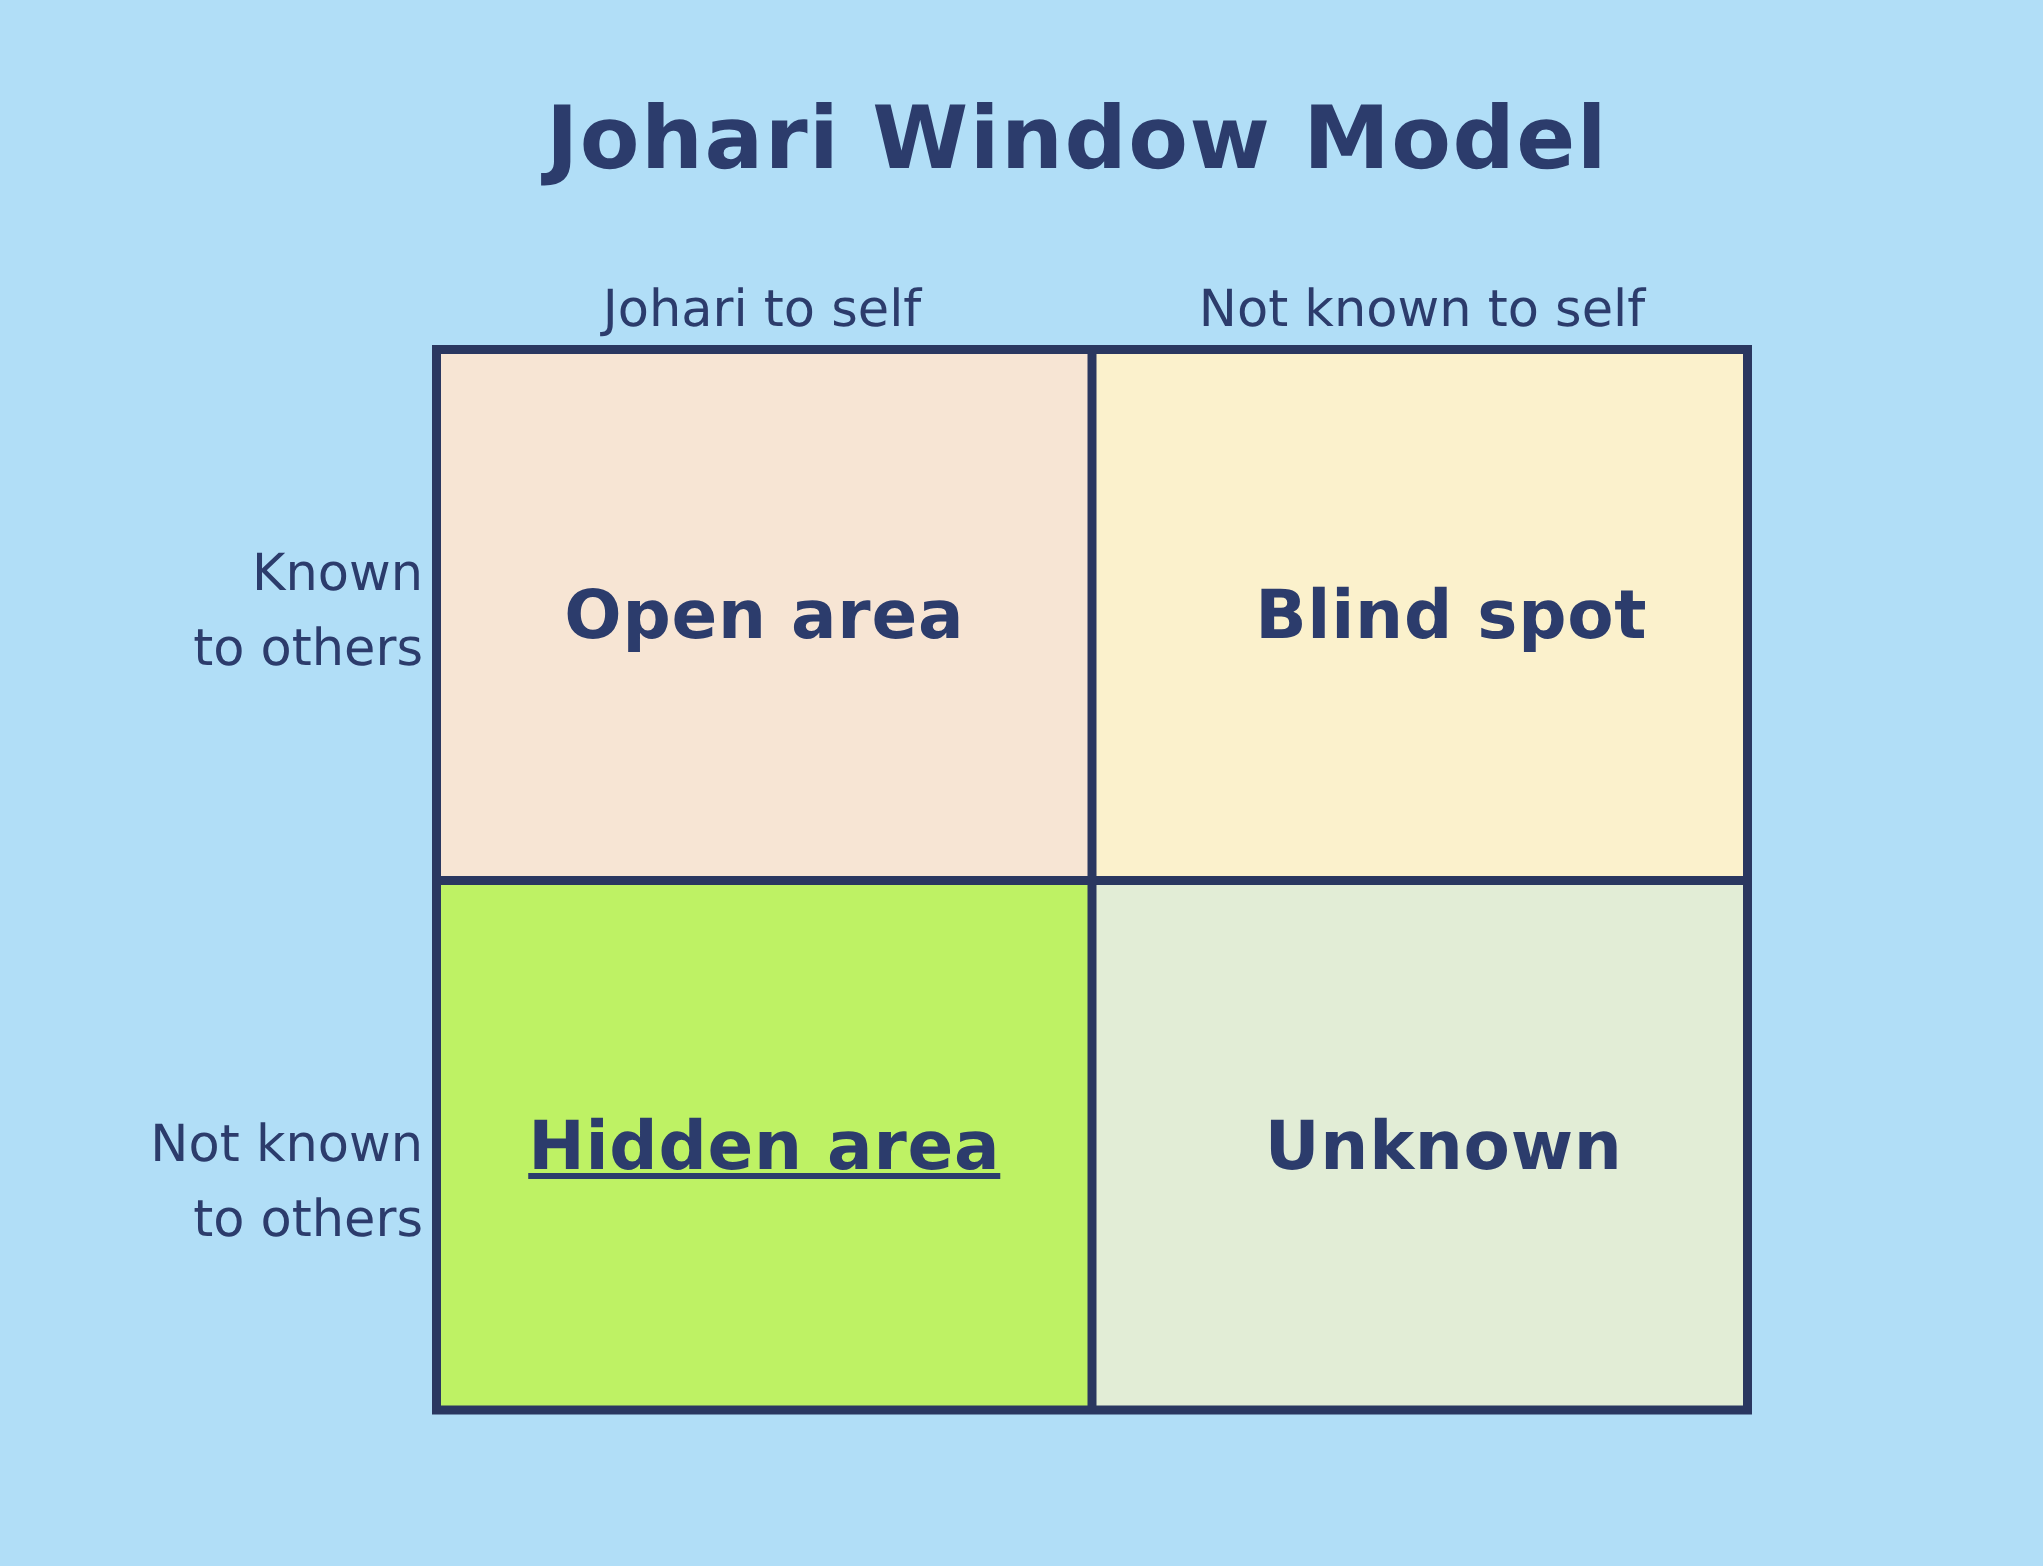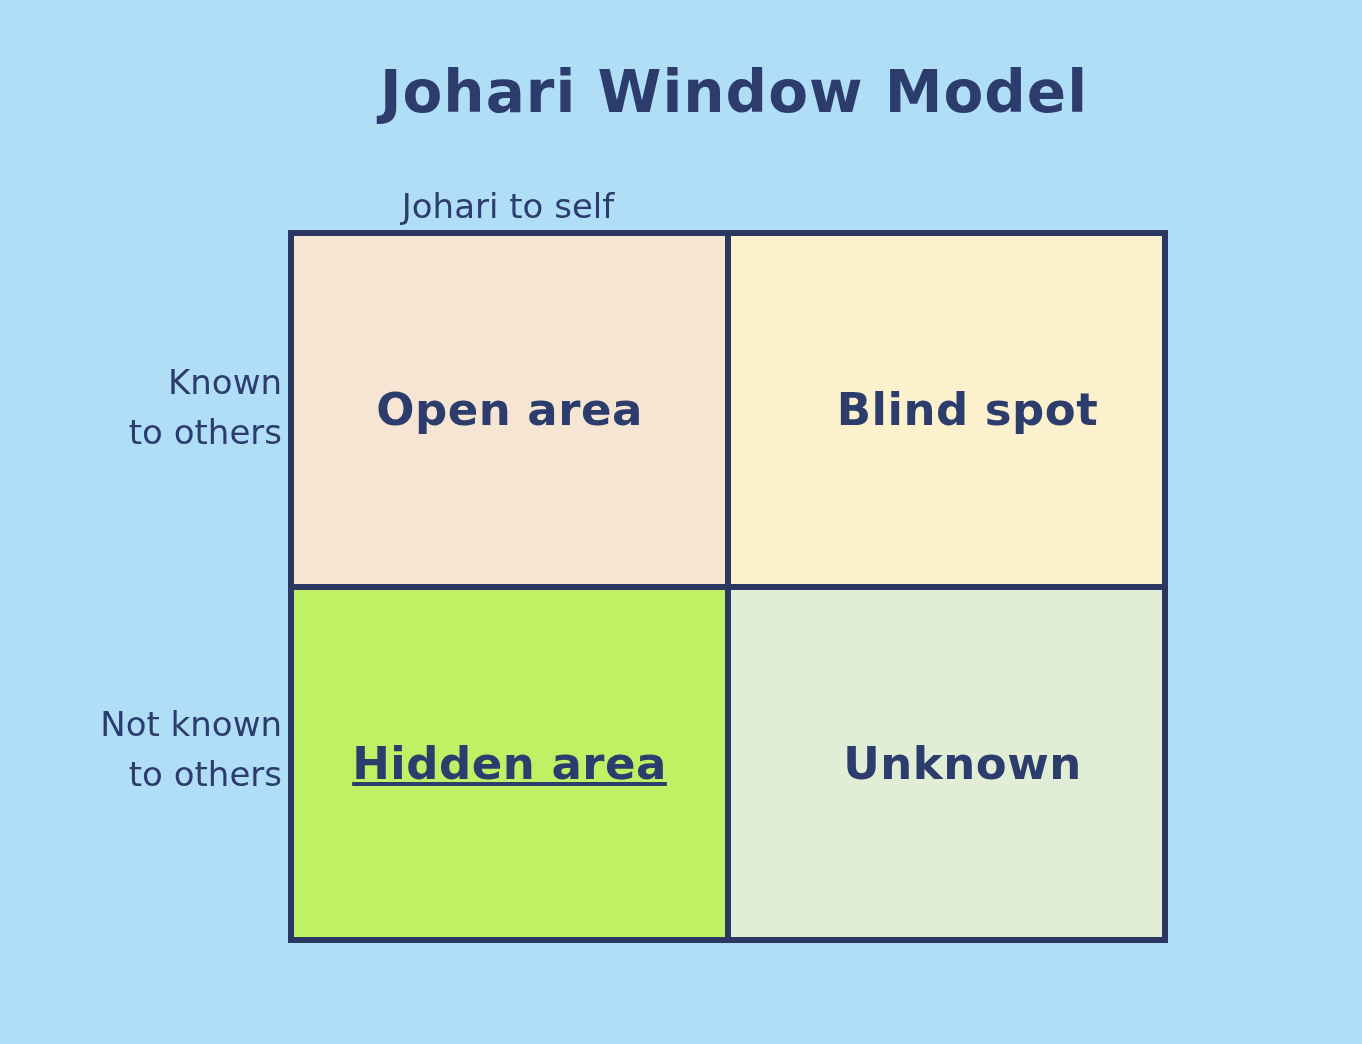--- a/index.html
+++ b/index.html
@@ -10,21 +10,21 @@
     font-family: "DejaVu Sans", "Liberation Sans", sans-serif;
   }
   .canvas {
     position: relative;
     width: 1362px;
     height: 1044px;
     overflow: hidden;
   }
   .title {
     position: absolute;
-    left: 294px;
+    left: 278px;
     top: 58px;
     width: 880px;
     text-align: center;
     font-size: 58px;
     font-weight: bold;
     letter-spacing: 1px;
   }
   .col-header {
     position: absolute;
     top: 183px;
@@ -39,21 +39,21 @@
   .row-label {
     position: absolute;
     left: 0;
     width: 282px;
     text-align: right;
     font-size: 34px;
     line-height: 50px;
     font-weight: normal;
   }
   .row-label.top    { top: 357px; }
-  .row-label.bottom { top: 699px; }
+  .row-label.bottom { top: 738px; }
   .row-label span { display: block; }
   .grid {
     position: absolute;
     left: 288px;
     top: 230px;
     width: 880px;
     height: 713px;
     box-sizing: border-box;
     padding: 6px;
     display: grid;
@@ -72,20 +72,21 @@
 </style>
 </head>
 <body>
 
 <div class="canvas" style="background: rgb(177, 222, 247); color: rgb(44, 60, 108);">
 
   <div class="title">Johari Window Model</div>
 
   <div class="col-header left">Johari to self</div>
 
+  <div class="col-header right">Not known to self</div>
 
   <div class="row-label top">
     <span>Known</span>
     <span>to others</span>
   </div>
 
   <div class="row-label bottom">
     <span>Not known</span>
     <span>to others</span>
   </div>

